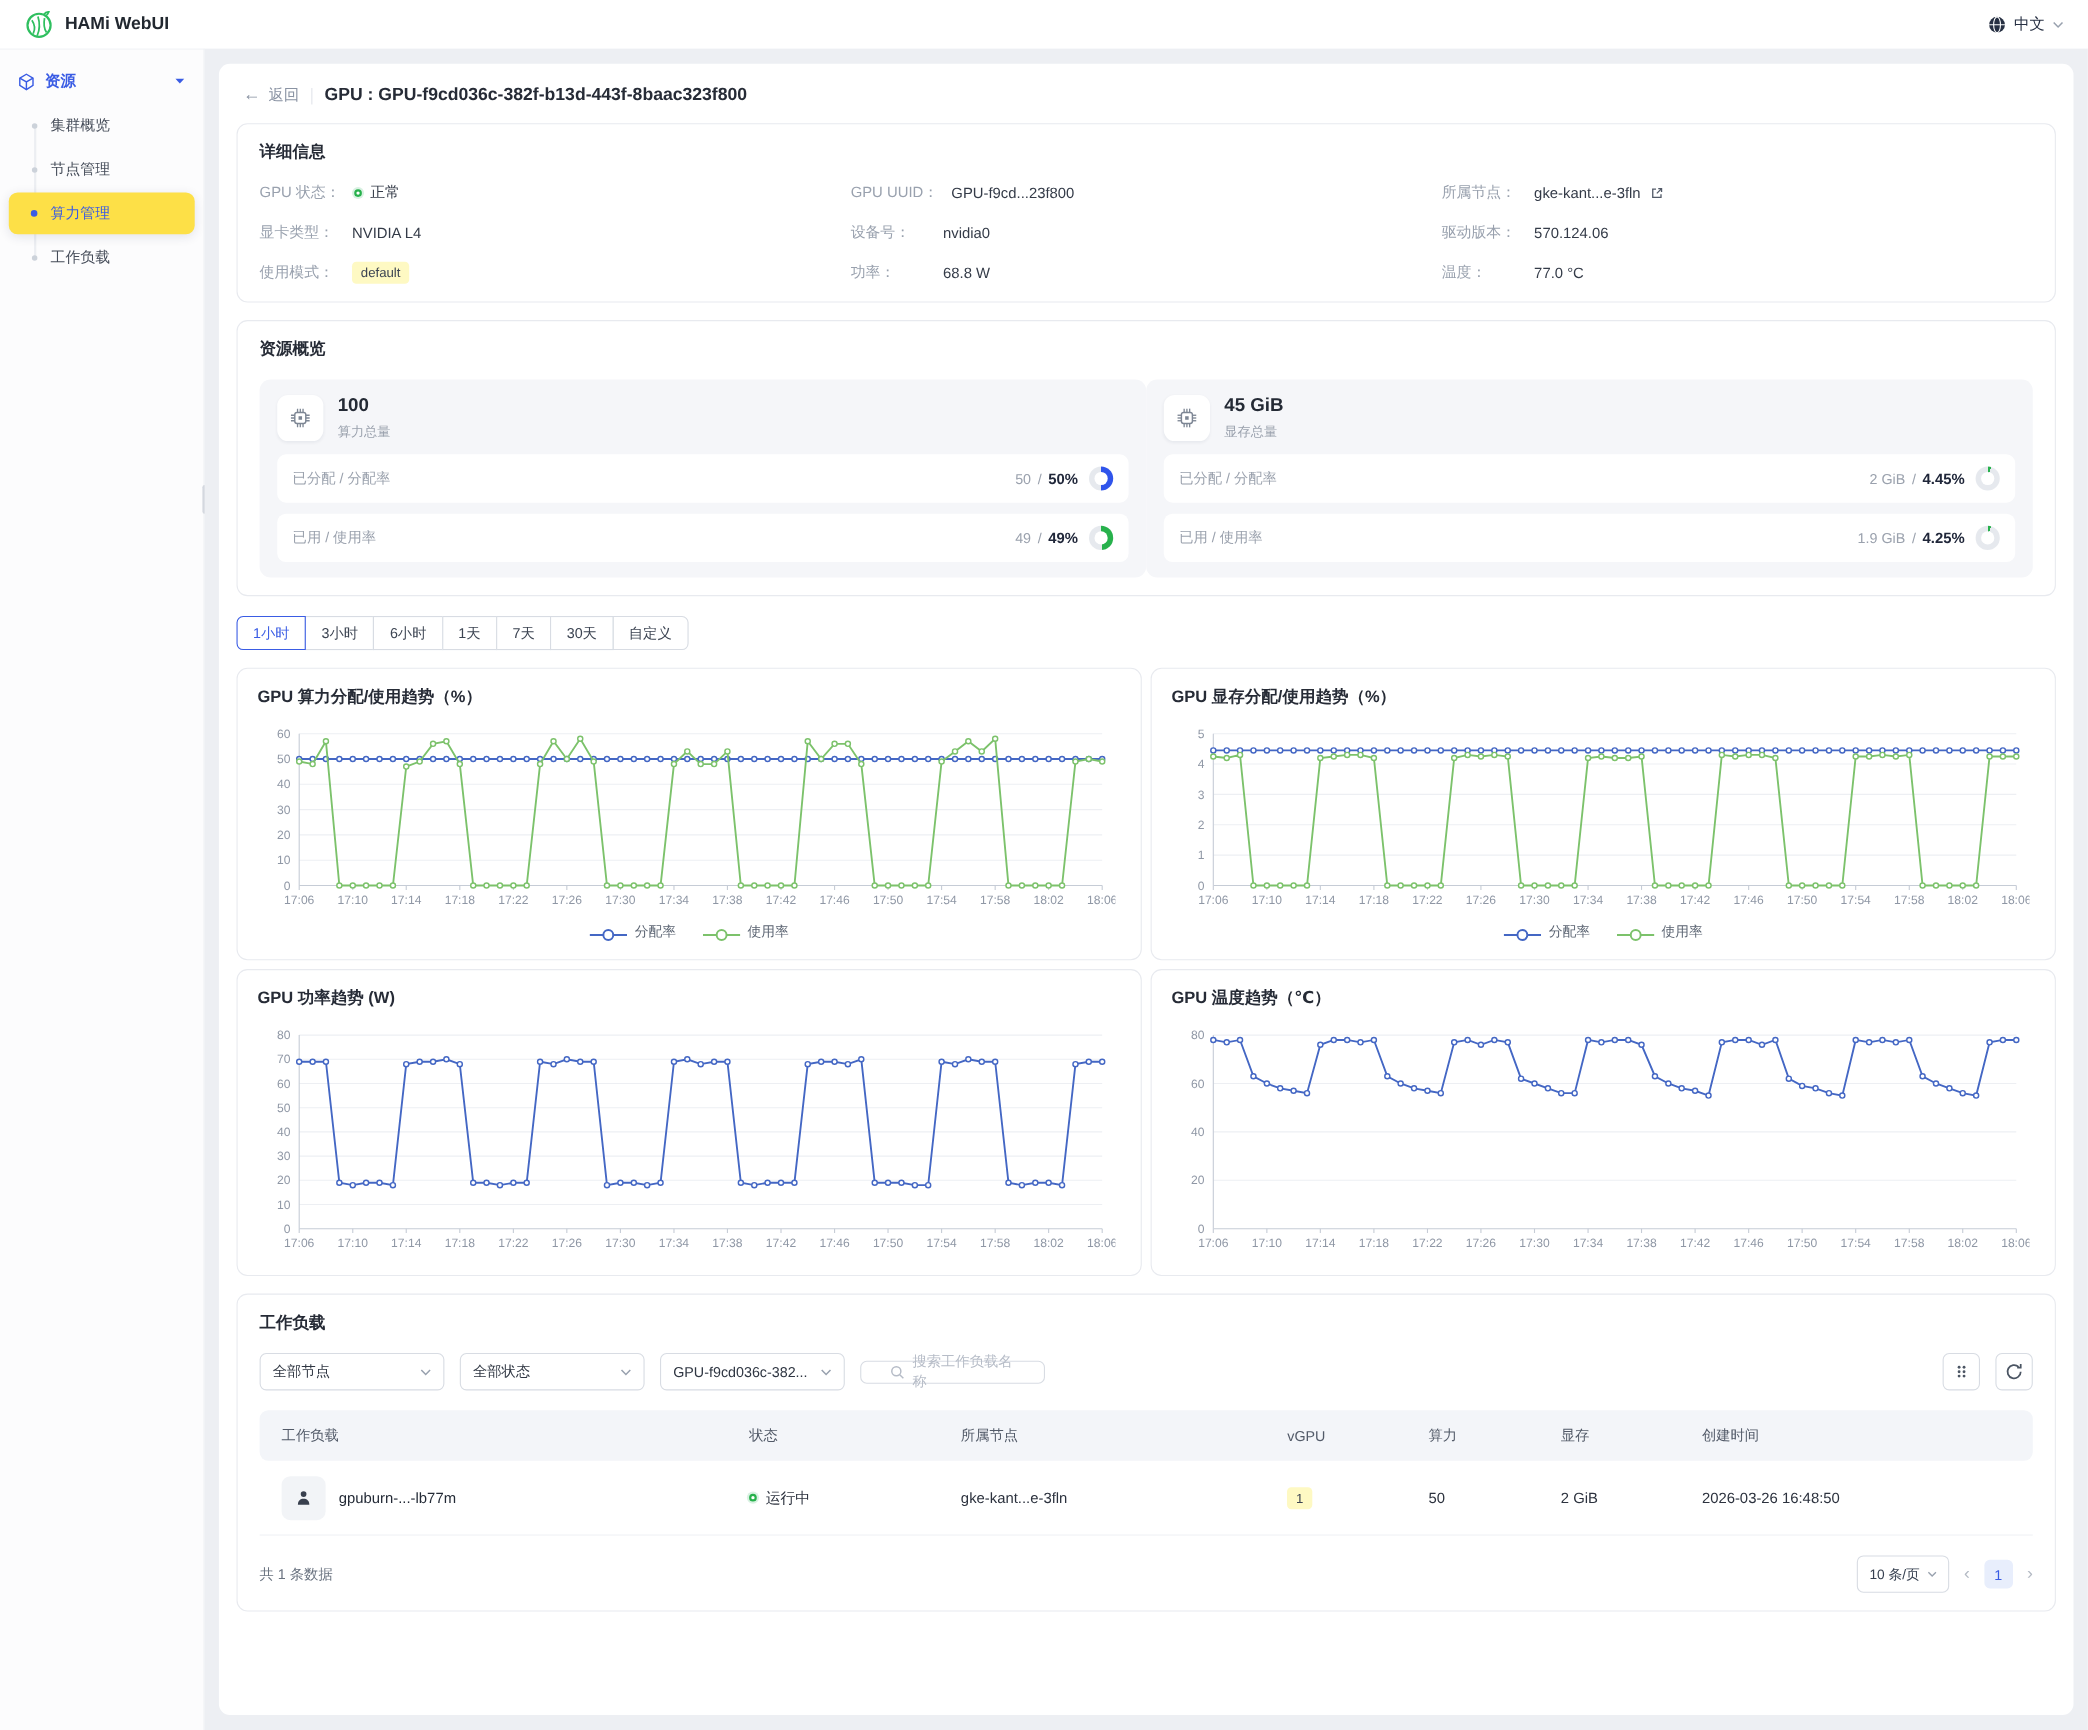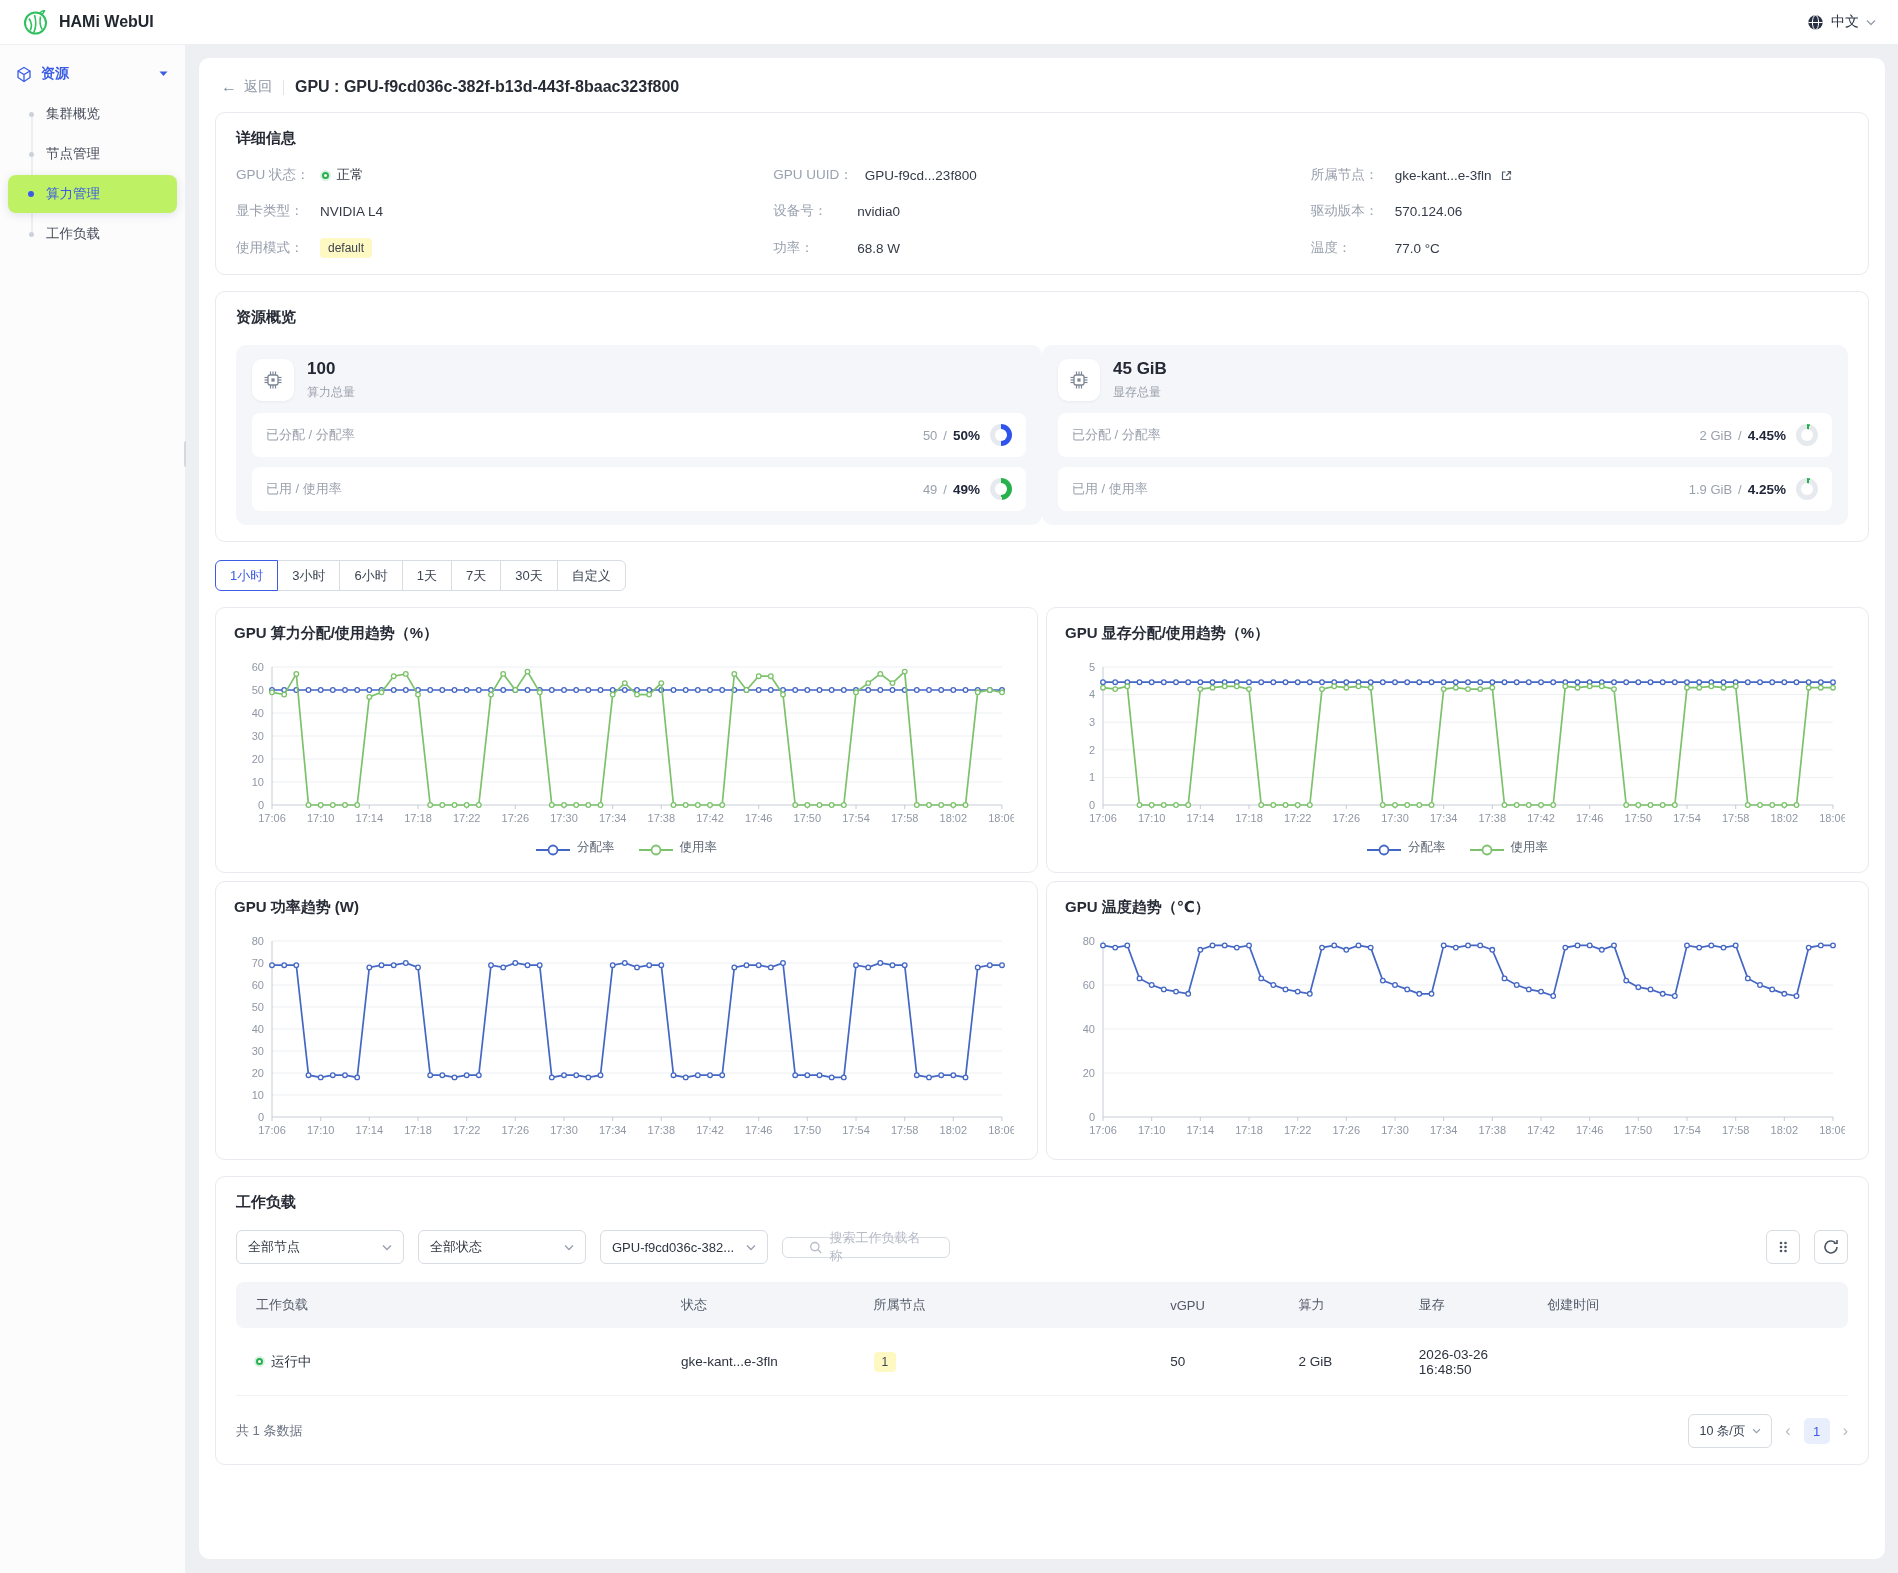--- a/index.html
+++ b/index.html
@@ -13,21 +13,21 @@
   .lang{display:flex;align-items:center;gap:7px;font-size:14px;color:#273043;cursor:pointer}
 
   
   .sidebar{position:absolute;top:44px;left:0;width:186px;bottom:0;background:#fcfcfd;border-top:1px solid #eef0f3;border-right:1px solid #eef0f3;padding-top:10px}
   .parent{display:flex;align-items:center;gap:9px;padding:10px 16px;color:#3a5ce4;font-size:14px;font-weight:700;cursor:pointer}
   .parent .chev{margin-left:auto}
   .tree{position:relative;margin-top:2px}
   .tree-line{position:absolute;left:31px;top:20px;bottom:20px;width:2px;background:#eceef2}
   .s-item{position:relative;display:flex;align-items:center;height:38px;padding-left:38px;font-size:13.5px;color:#454c59;margin:2px 8px;border-radius:8px;cursor:pointer}
   .s-item .dot{position:absolute;left:21px;width:5px;height:5px;border-radius:50%;background:#ccd2da}
-  .s-item.active{background:#bef264;box-shadow:0 2px 10px rgba(30,41,80,.12);color:#3a5ce4;font-weight:500}
+  .s-item.active{background:#fde047;box-shadow:0 2px 10px rgba(30,41,80,.12);color:#3a5ce4;font-weight:500}
   .s-item.active .dot{background:#3a5ce4;width:6px;height:6px;left:20px}
   .handle{position:absolute;right:-3px;top:396px;width:4px;height:26px;border-radius:3px;background:#d4d8df;cursor:col-resize}
 
   
   .content{position:absolute;left:186px;top:44px;right:0;bottom:0;background:#edeff3;padding:14px 13px;overflow:hidden}
   .container{background:#fff;border-radius:10px;min-height:100%;padding:14px 16px}
 
   .page-head{display:flex;align-items:center;gap:11px;padding:6px 6px 16px;font-size:14px;color:#8a93a3}
   .back-btn{display:flex;align-items:center;gap:7px;color:#8a93a3;cursor:pointer}
   .back-arrow{font-size:16px;line-height:1}
@@ -988,20 +988,29 @@
           <div>工作负载</div>
           <div>状态</div>
           <div>所属节点</div>
           <div>vGPU</div>
           <div>算力</div>
           <div>显存</div>
           <div>创建时间</div>
         </div>
       <div id="table-body">
           <div class="trow">
+            <div class="wname">
+              <span class="wicon">
+                <svg width="18" height="18" viewBox="0 0 18 18">
+                  <circle cx="9" cy="5.2" r="2.6" fill="#39404e"></circle>
+                  <path d="M3.8 15 c0-3.6 2.3-5.4 5.2-5.4 s5.2 1.8 5.2 5.4 Z" fill="#39404e"></path>
+                </svg>
+              </span>
+              <span>gpuburn-...-lb77m</span>
+            </div>
             <div class="status">
               <span class="ring"></span>
               <span>运行中</span>
             </div>
             <div>gke-kant...e-3fln</div>
             <div><span class="badge1">1</span></div>
             <div>50</div>
             <div>2 GiB</div>
             <div>2026-03-26 16:48:50</div>
           </div>

